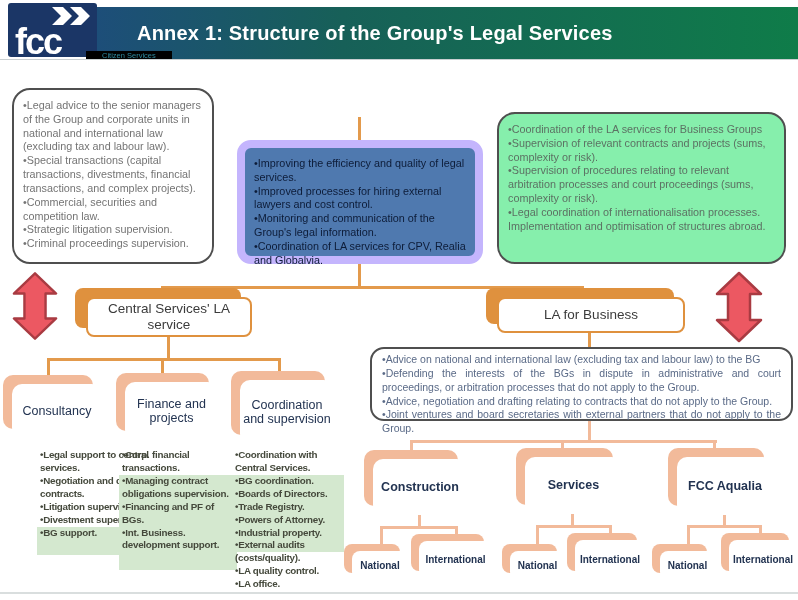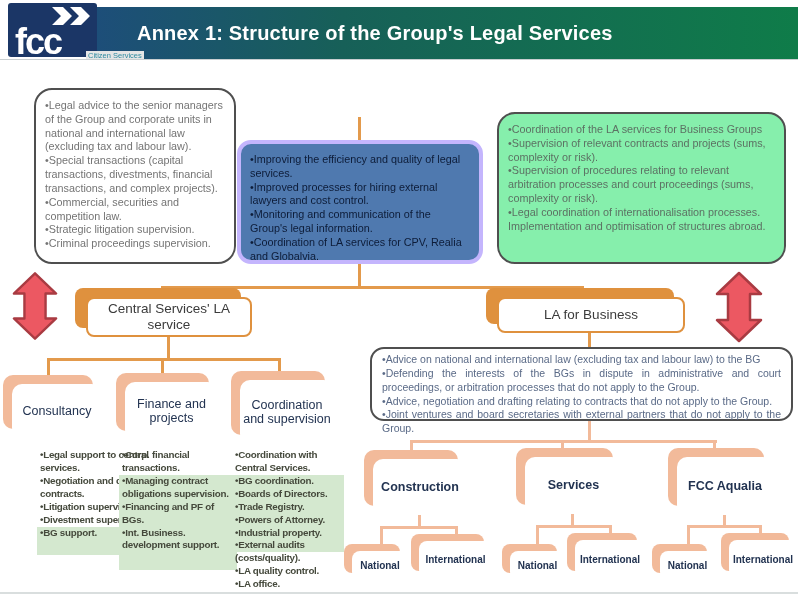--- a/index.html
+++ b/index.html
@@ -6,30 +6,30 @@
   #stage{position:relative;width:798px;height:600px;background:#ffffff;overflow:hidden;
          font-family:"Liberation Sans",sans-serif;}
   
   .titlebar{position:absolute;left:97px;top:7px;width:701px;height:52px;
             background:linear-gradient(90deg,#1d4e79 0%,#176058 35%,#0f7c49 100%);
             display:flex;align-items:center;}
   .titlebar .t{color:#ffffff;font-size:20px;font-weight:700;padding-left:40px;letter-spacing:.2px;}
   .logo{position:absolute;left:8px;top:3px;width:89px;height:54px;background:#1b3666;border-radius:3px;}
   .logo-text{position:absolute;left:7px;bottom:-6px;color:#fff;font-size:36px;font-weight:700;letter-spacing:-2px;}
   .logo-arrows{position:absolute;right:3px;top:2px;}
-  .tagline{position:absolute;left:86px;top:51px;font-size:7.5px;color:#2f8ba0;background:#e5e5e5;padding:0 2px;}
+  .tagline{position:absolute;left:86px;top:51px;font-size:7.5px;color:#2f8ba0;background:#000000;padding:0 16px;}
   .hdr-line{position:absolute;left:0;top:59px;width:798px;height:1px;background:#c9cfd1;}
   .bottom-line{position:absolute;left:0;top:592px;width:798px;height:2px;background:#d9dede;}
   
   .line{position:absolute;background:#e39a4c;z-index:0;}
   .sline{position:absolute;background:#f2ba9a;z-index:0;}
   
   .rbox{position:absolute;border:2px solid #4f4f4f;border-radius:18px;background:#fff;
         box-sizing:border-box;z-index:1;}
-  .bluebox{position:absolute;background:#4f79af;border:4px solid #c4b5fd;border-radius:14px;
+  .bluebox{position:absolute;background:#4f79af;border:8px solid #c4b5fd;border-radius:14px;
         box-sizing:border-box;z-index:1;color:#0d1c38;}
   .greenbox{position:absolute;background:#86efac;border:2px solid #4f4f4f;border-radius:18px;
         box-sizing:border-box;z-index:1;color:#5c7163;}
   .node{position:absolute;background:#fff;border:2.5px solid #df913e;border-radius:8px;
         box-shadow:-11px -9px 0 0 #df913e;box-sizing:border-box;z-index:1;
         display:flex;align-items:center;justify-content:center;text-align:center;
         color:#3b3b3b;font-size:13.5px;line-height:1.2;}
   .mdnode{position:absolute;background:#fff;border:1.5px solid #4a4a4a;border-radius:8px;
         box-shadow:-13px -8px 0 0 #df913e;box-sizing:border-box;z-index:1;
         display:flex;align-items:center;justify-content:center;
@@ -107,21 +107,21 @@
   <div class="sline" style="left:759px;top:525px;width:3px;height:15px;"></div>
 
 
   <div class="bluebox bullets l-pad" style="left:237px;top:140px;width:246px;height:124px;">
     <div>•Improving the efficiency and quality of legal services.</div>
     <div>•Improved processes for hiring external lawyers and cost control.</div>
     <div>•Monitoring and communication of the Group's legal information.</div>
     <div>•Coordination of LA services for CPV, Realia and Globalvia.</div>
   </div>
 
-  <div class="rbox bullets l-pad" style="left:12px;top:88px;width:202px;height:176px;color:#747474;margin-left:22px;">
+  <div class="rbox bullets l-pad" style="left:12px;top:88px;width:202px;height:176px;color:#747474;">
     <div>•Legal advice to the senior managers of the Group and corporate units in national and international law (excluding tax and labour law).</div>
     <div>•Special transactions (capital transactions, divestments, financial transactions, and complex projects).</div>
     <div>•Commercial, securities and competition law.</div>
     <div>•Strategic litigation supervision.</div>
     <div>•Criminal proceedings supervision.</div>
   </div>
 
   <div class="greenbox bullets l-pad" style="left:497px;top:112px;width:289px;height:152px;">
     <div>•Coordination of the LA services for Business Groups</div>
     <div>•Supervision of relevant contracts and projects (sums, complexity or risk).</div>

